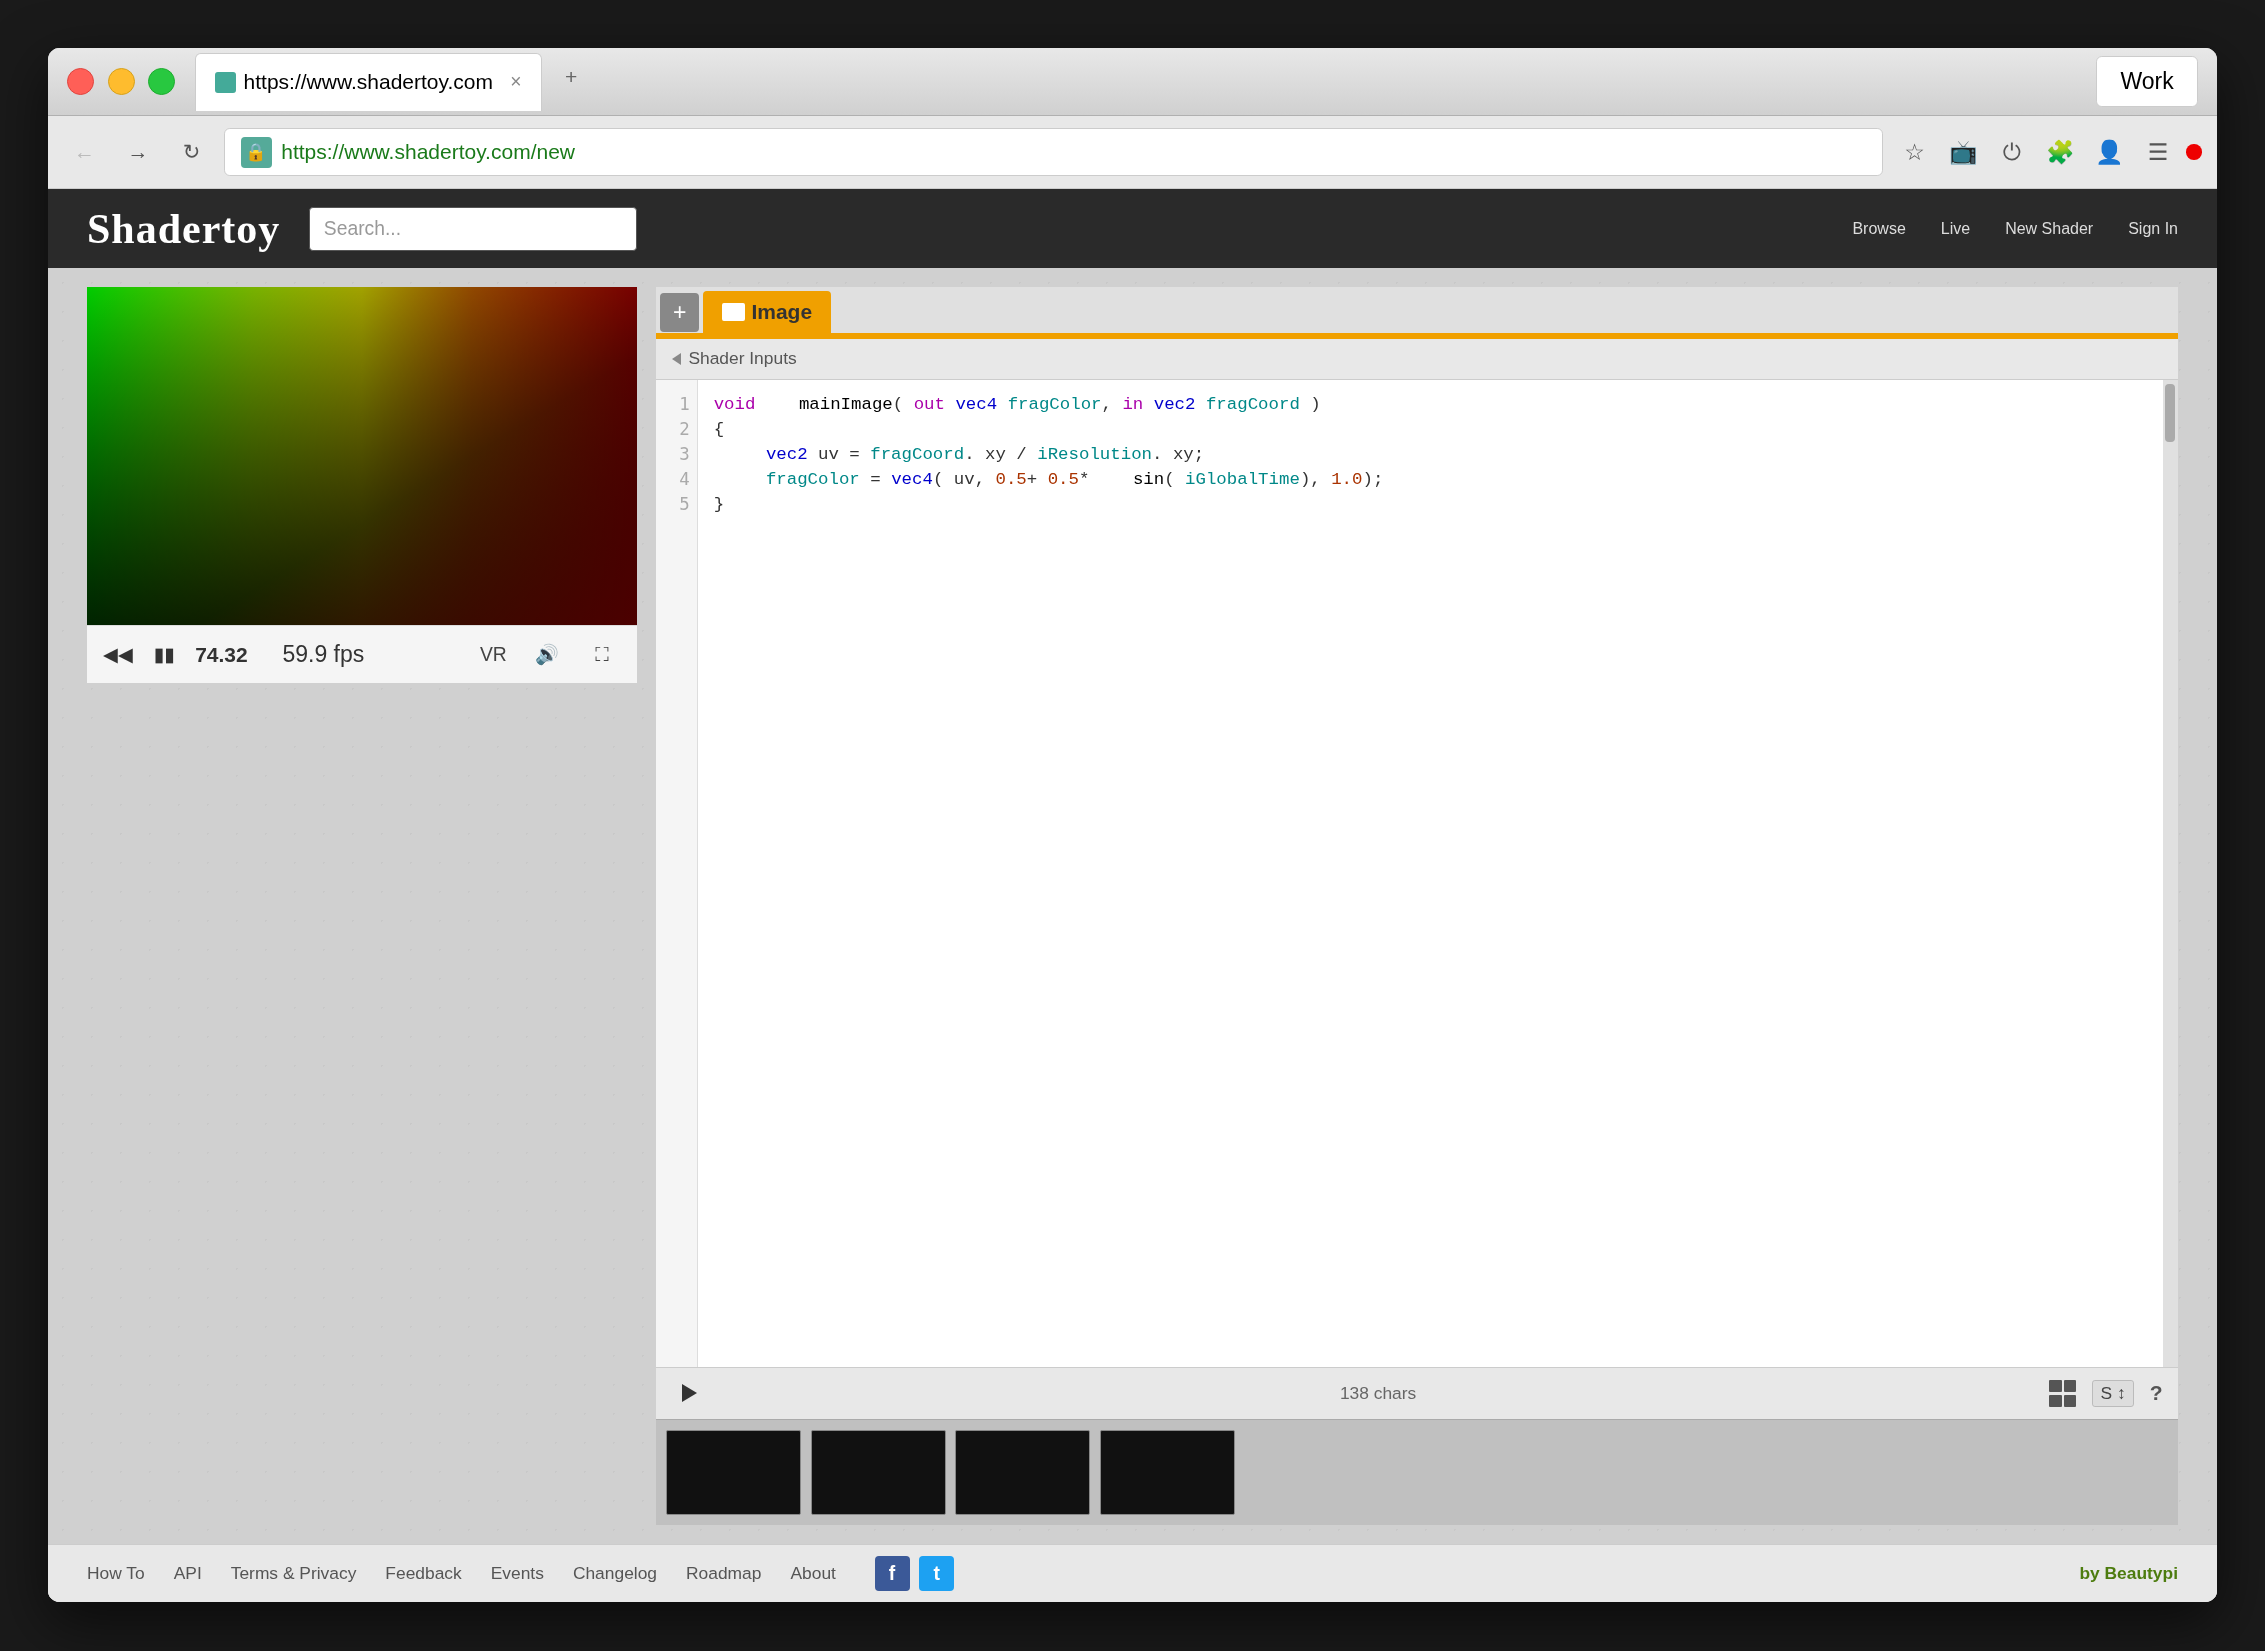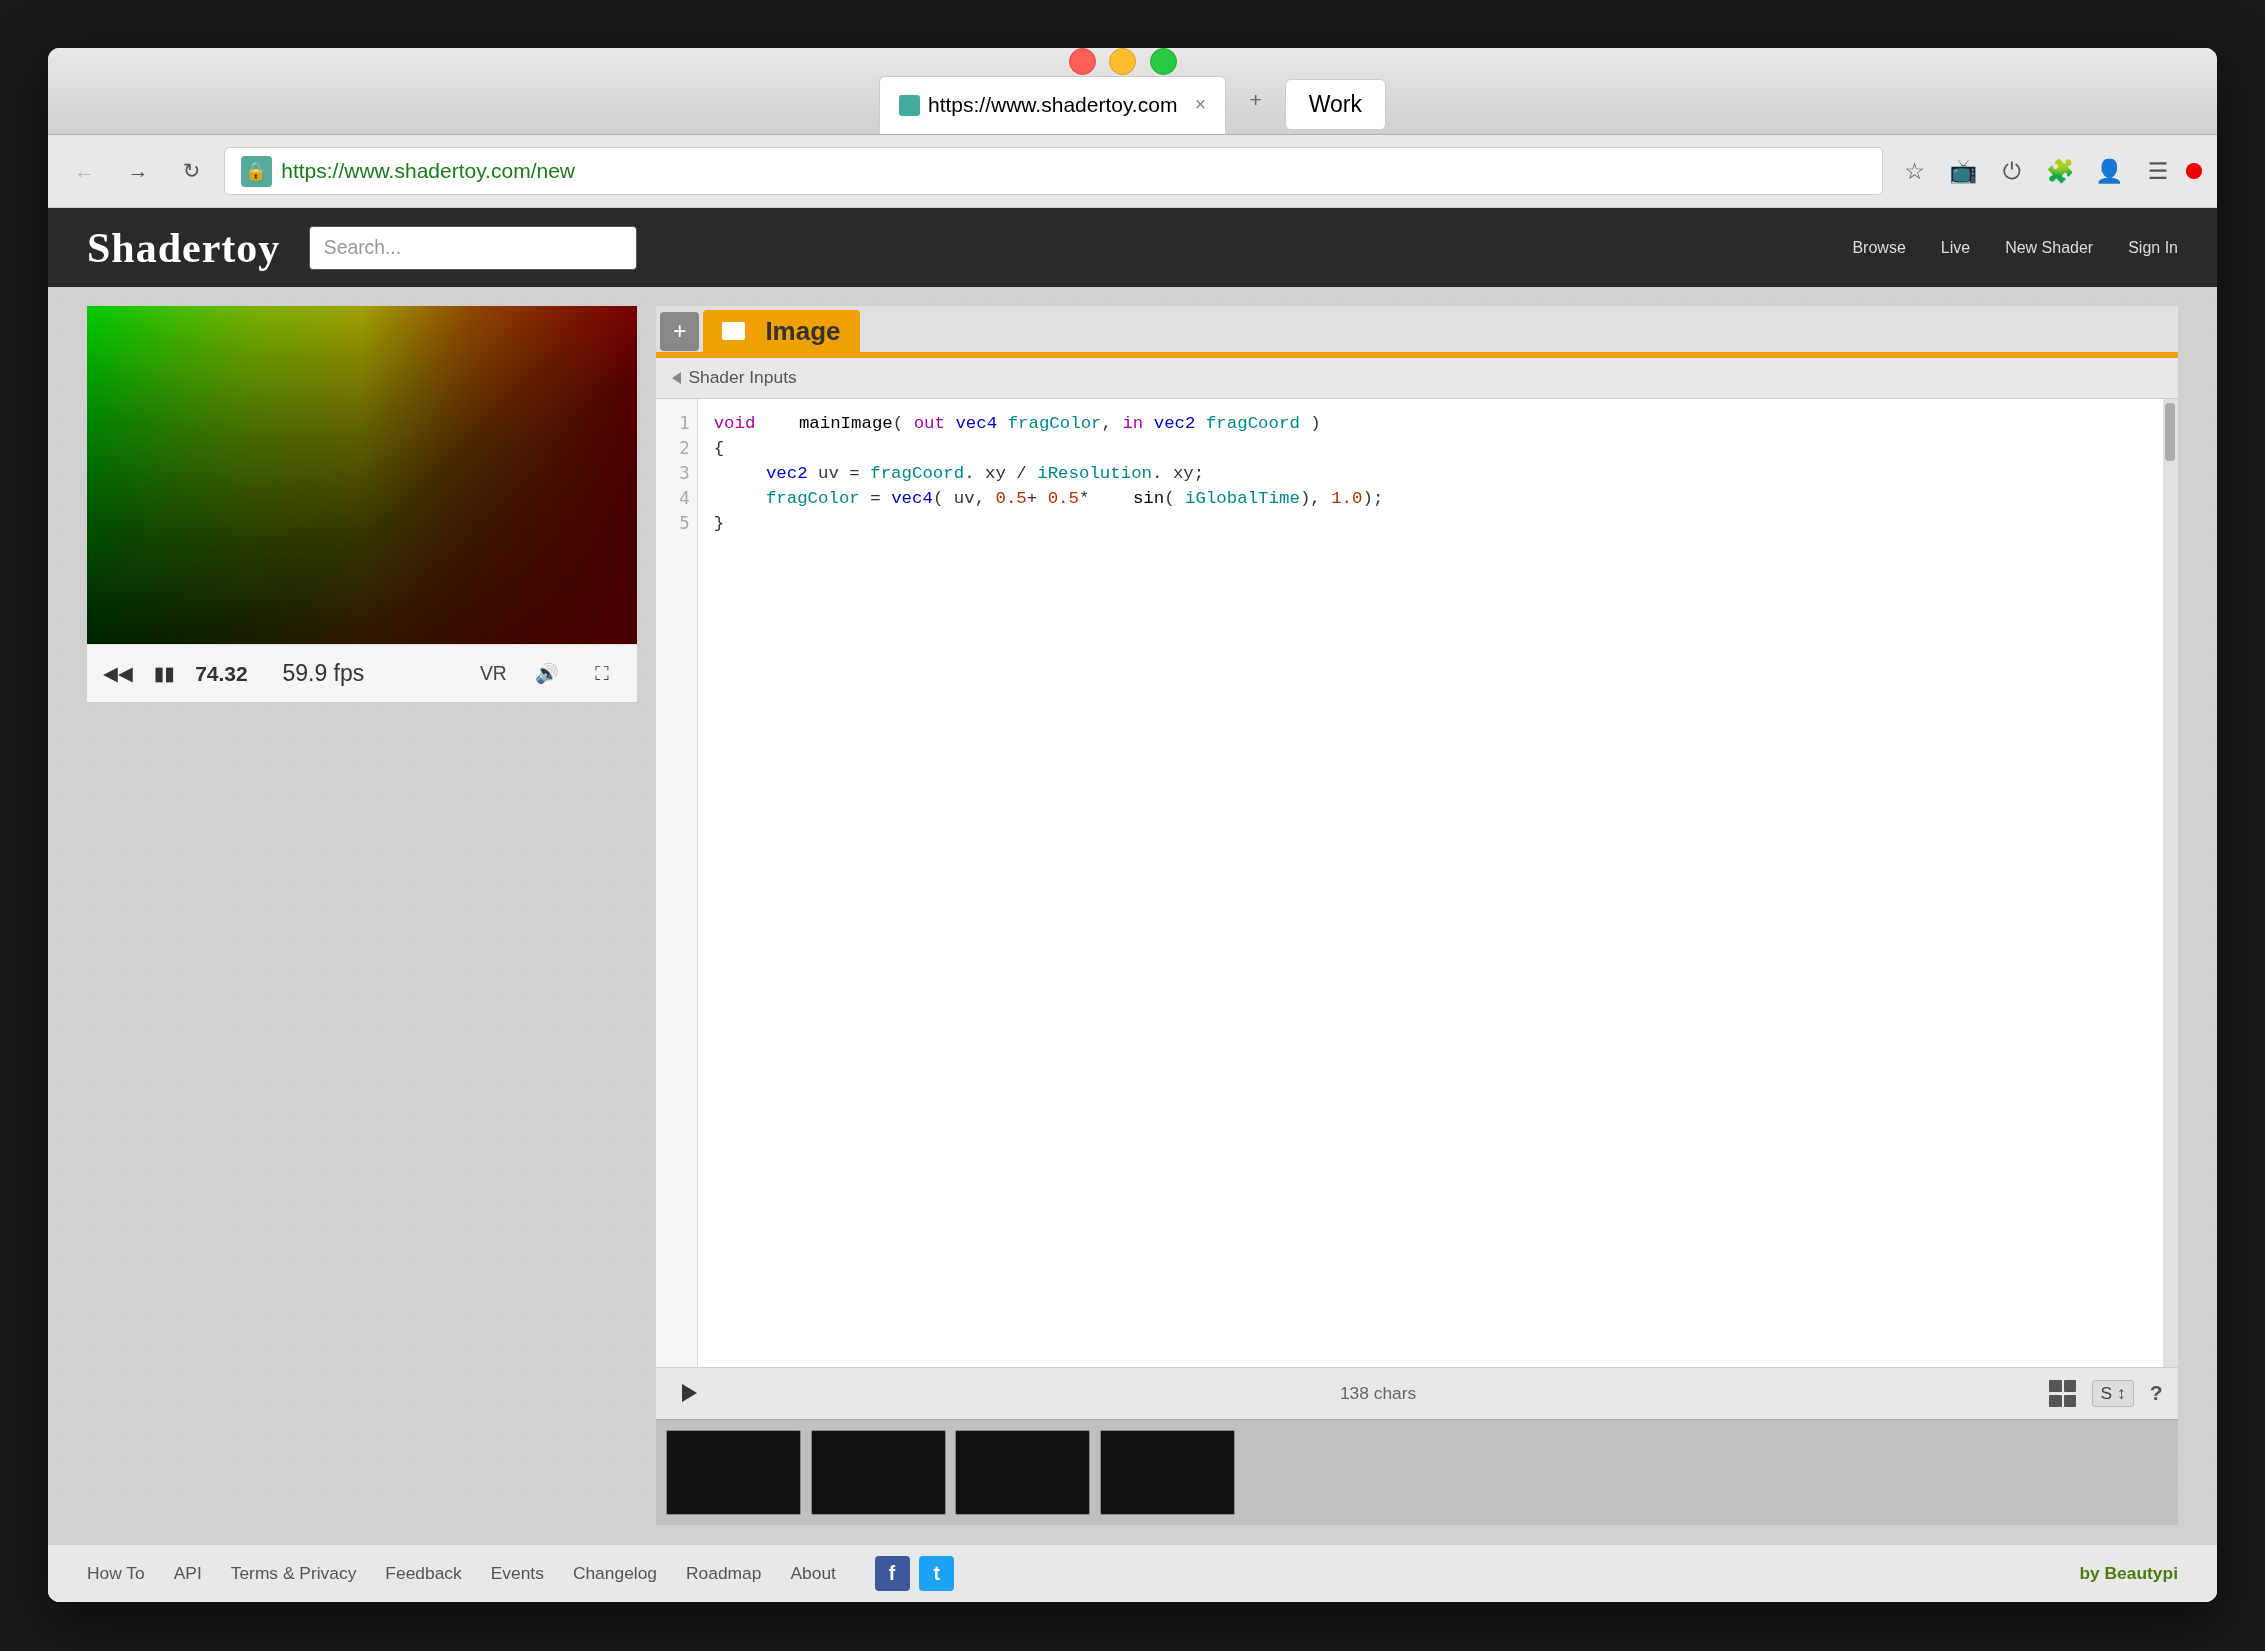--- a/index.html
+++ b/index.html
@@ -19,28 +19,27 @@
       background: #ececec;
       border-radius: 11.6px;
       box-shadow: 0 19.3px 58px rgba(0,0,0,0.6);
       overflow: hidden;
       display: flex;
       flex-direction: column;
     }
 
     
     .title-bar {
-      height: 87px;
+      height: 68px;
       background: linear-gradient(to bottom, #e8e8e8, #d0d0d0);
       display: flex;
       align-items: center;
       padding: 0 19.3px;
       border-bottom: 1px solid #b0b0b0;
       flex-shrink: 0;
-      flex-direction: column;
     }
     .traffic-lights {
       display: flex;
       gap: 13.5px;
       margin-right: 19.3px;
     }
     .traffic-light {
       width: 27px;
       height: 27px;
       border-radius: 50%;
@@ -343,26 +342,26 @@
       align-items: center;
       justify-content: center;
       color: white;
       font-size: 23px;
       cursor: pointer;
     }
     .editor-tab-active {
       background: #f0a000;
       border-radius: 3.9px 3.9px 0 0;
       padding: 7.7px 19.3px;
-      font-size: 26px;
+      font-size: 21px;
       font-weight: bold;
       color: #333;
       display: flex;
       align-items: center;
-      gap: 20px;
+      gap: 6px;
       height: 42px;
     }
     .tab-image-icon {
       width: 23px;
       height: 17.4px;
       background: white;
       border-radius: 1.9px;
       display: inline-block;
     }
 

